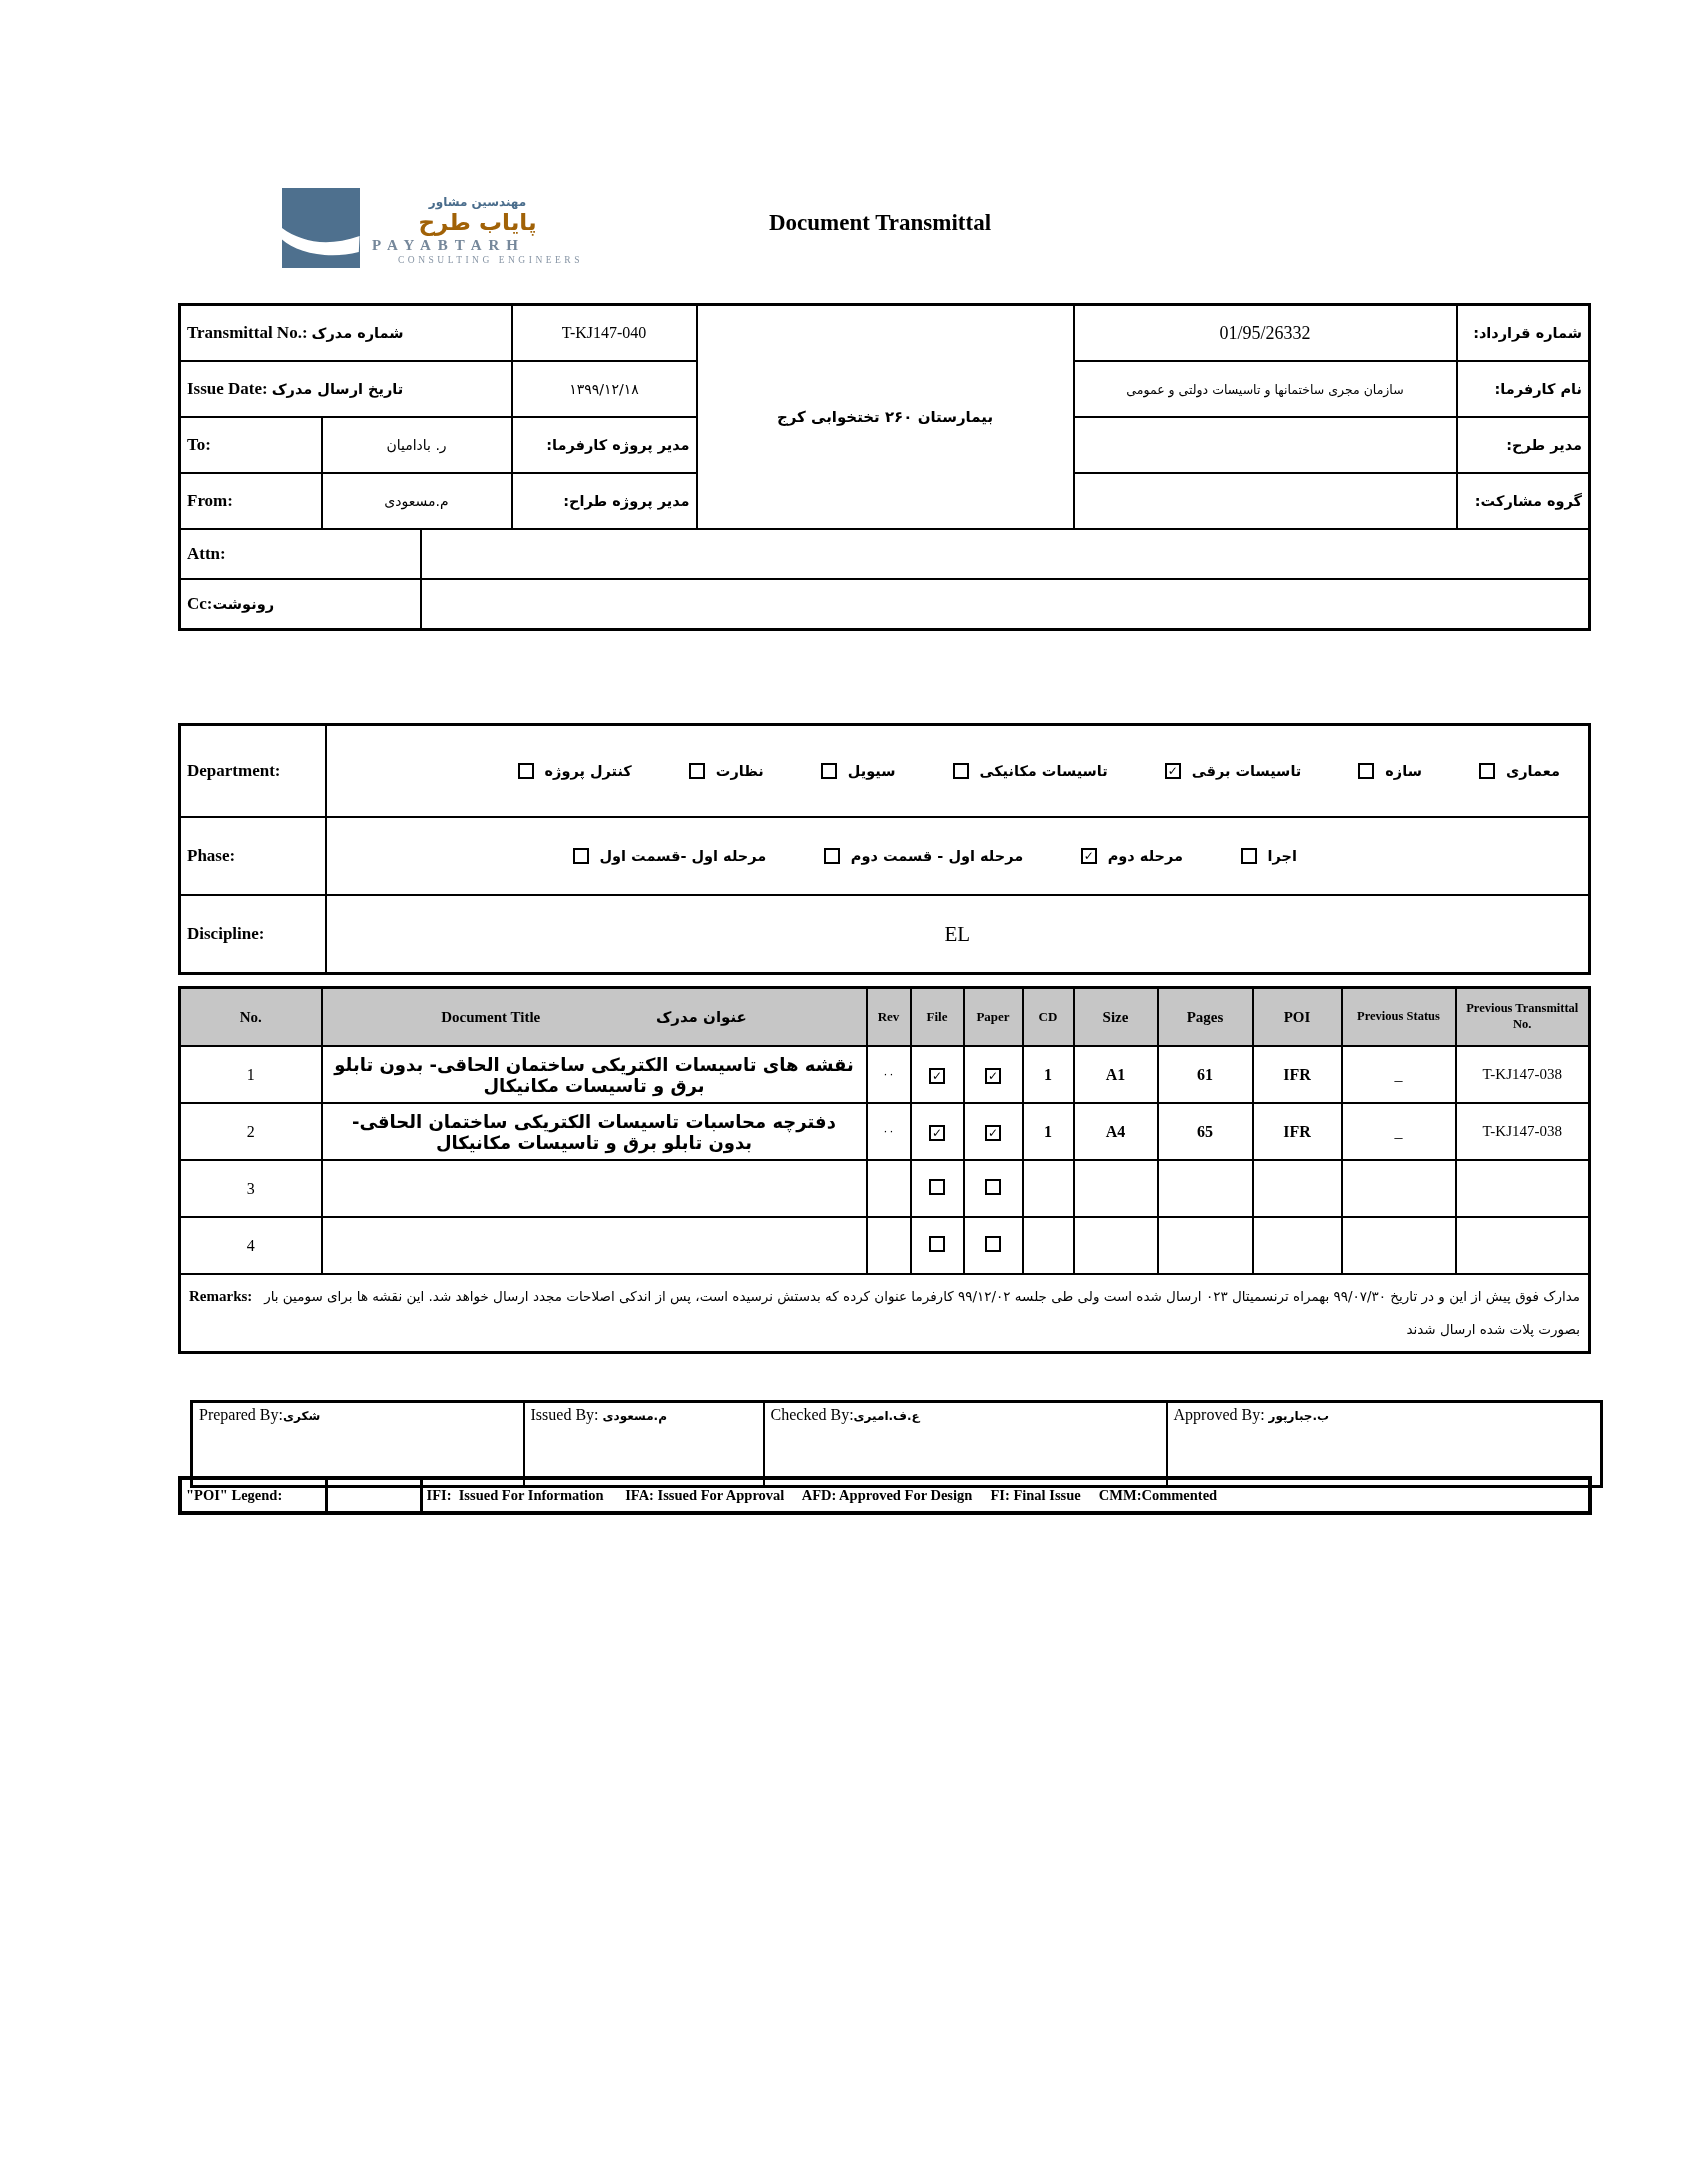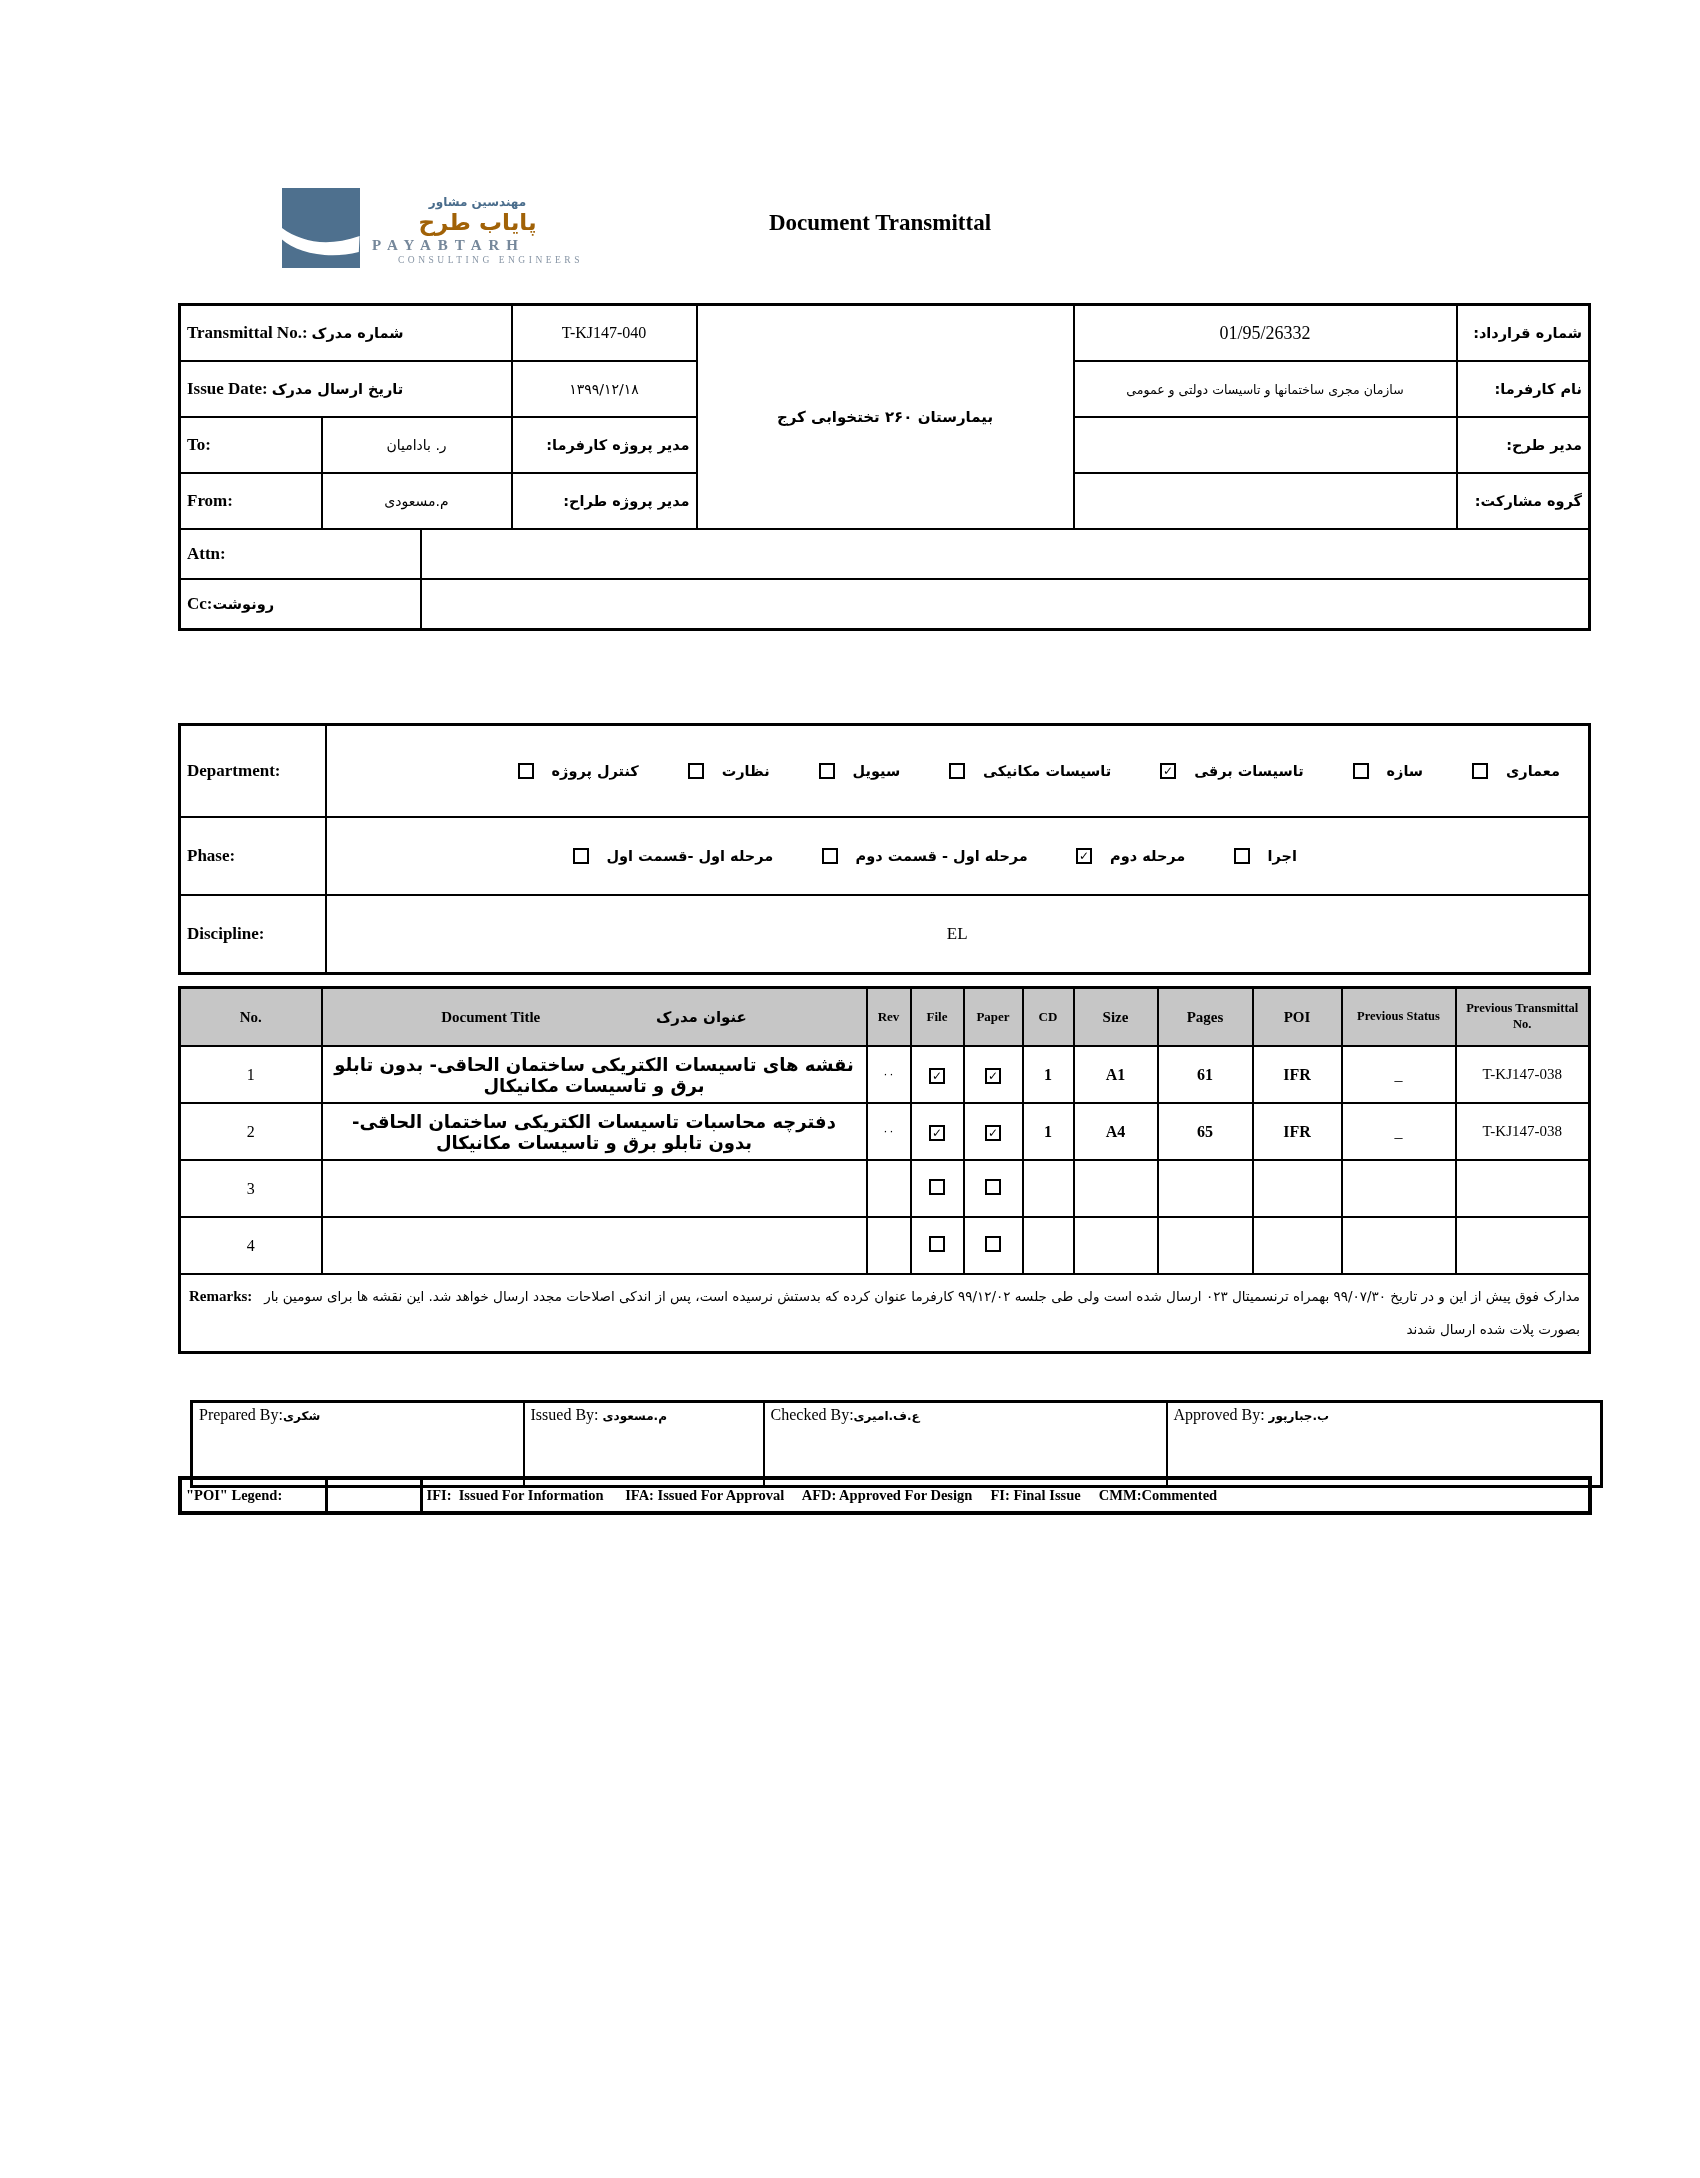--- a/index.html
+++ b/index.html
@@ -27,26 +27,26 @@
   .t1 td{height:54px;}
   .t1 .proj{font-weight:bold;font-size:15px;text-align:center;}
   .t1 .rlab{text-align:right;direction:rtl;}
   .t1 .small-row{height:48px;}
   .faval{font-size:14px;text-align:center;}
   
   .t2{left:178px;top:723px;width:1410px;}
   .t2 td{height:76px;}
   .t2 td.dep{height:90px;}
   .chk-row{display:flex;align-items:center;justify-content:space-between;}
-  .chk-item{display:flex;align-items:center;gap:18px;}
+  .chk-item{display:flex;align-items:center;gap:11px;}
   .cb{display:inline-block;box-sizing:border-box;width:16px;height:16px;border:2px solid #000;
       line-height:12px;text-align:center;font-size:12px;font-family:"DejaVu Sans",sans-serif;background:#fff;}
   .dep-row{padding:0 22px 0 185px;}
   .phase-row{padding:0 285px 0 240px;}
-  .disc-val{text-align:center;font-size:17px;border-radius:31px;}
+  .disc-val{text-align:center;font-size:21px;border-radius:31px;}
   
   .t3{left:178px;top:986px;width:1410px;}
   .t3 th{border:2px solid #000;background:#c6c6c6;height:56px;font-size:15px;padding:0 3px;}
   .t3 th.sm{font-size:12.5px;line-height:1.25;}
   .t3 td{height:55px;text-align:center;}
   .t3 .title-cell{text-align:center;}
   .t3 .bold{font-weight:bold;}
   .fa-doc{font-size:18px;font-weight:bold;}
   .rev{font-size:11px;}
   .head-title{display:flex;align-items:center;justify-content:space-evenly;font-weight:bold;}

